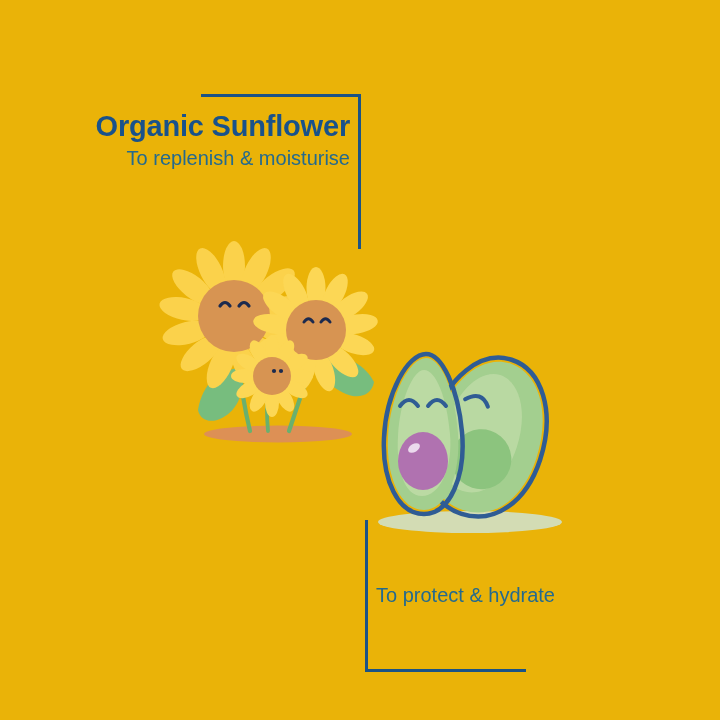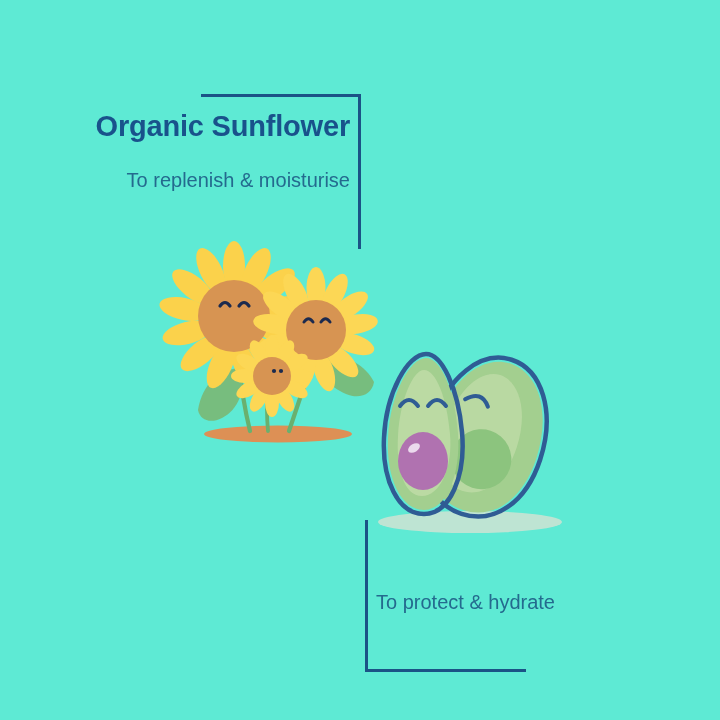--- a/index.html
+++ b/index.html
@@ -5,21 +5,21 @@
   html, body {
     margin: 0;
     padding: 0;
     background: #ffffff;
   }
   #stage {
     position: relative;
     width: 720px;
     height: 720px;
     overflow: hidden;
-    background: #5eead4;
+    background: #eab308;
     font-family: "Liberation Sans", sans-serif;
     -webkit-font-smoothing: antialiased;
   }
 
   
   .bracket-line {
     position: absolute;
     background: #1b5386;
   }
   #bracket-top-h  { left: 201px; top: 94px;  width: 160px; height: 3px; }
@@ -50,22 +50,22 @@
     letter-spacing: -0.2px;
     margin: 0;
   }
   .subheading {
     color: #246a8e;
     font-size: 20px;
     font-weight: normal;
     line-height: 1.3;
     margin: 0;
   }
-  #top-text .subheading { margin-top: 22px; }
-  #bottom-text .subheading { margin-top: 7px; }
+  #top-text .subheading { }
+  #bottom-text .subheading { margin-top: 0; }
 
   
   .art {
     position: absolute;
   }
   #sunflower-art { left: 150px; top: 238px; width: 260px; height: 220px; }
   #avocado-art   { left: 366px; top: 350px; width: 220px; height: 190px; }
 </style>
 </head>
 <body>

